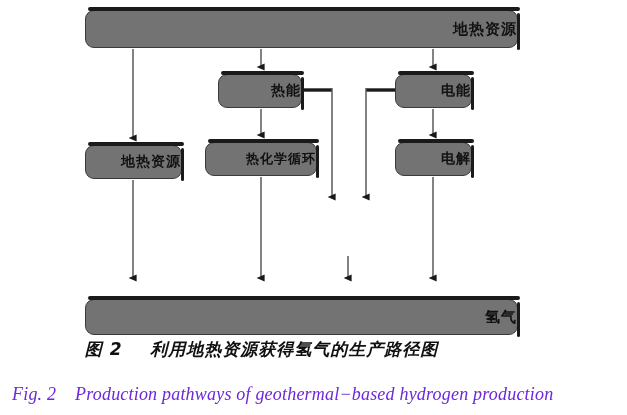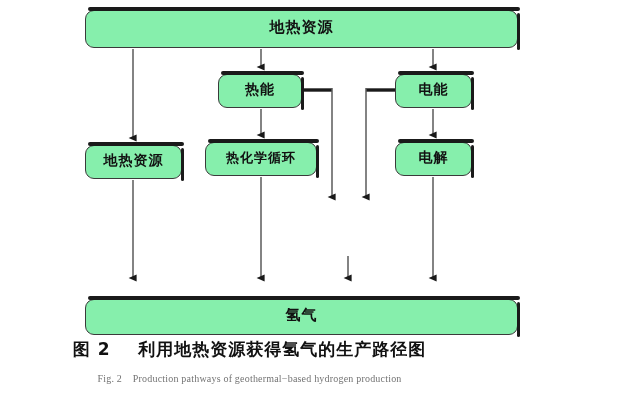--- a/index.html
+++ b/index.html
@@ -22,28 +22,28 @@
   #flow-svg {
     position: absolute;
     left: 0;
     top: 0;
     width: 627px;
     height: 330px;
   }
   .node {
     position: absolute;
     box-sizing: border-box;
-    background: #86efac;
+    background: #737373;
     border: 1.3px solid #3a3a3a;
     border-radius: 9px;
     display: flex;
     align-items: center;
-    justify-content: center;
+    justify-content: flex-end;
     text-align: center;
-    font-family: Liberation Mono, monospace;
+    font-family: Liberation Serif, serif;
     font-weight: bold;
     color: #111111;
     letter-spacing: 1px;
     z-index: 3;
   }
   .node .label-lines {
     line-height: 1.12;
     white-space: pre-line;
   }
   
@@ -77,39 +77,40 @@
   #node-thermal    { left: 218px; top: 74px;  width: 84px;  height: 34px; }
   #node-electric   { left: 395px; top: 74px;  width: 77px;  height: 34px; }
   #node-direct     { left: 85px;  top: 145px; width: 97px;  height: 34px; }
   #node-thermochem { left: 205px; top: 142px; width: 112px; height: 34px; }
   #node-electrolys { left: 395px; top: 142px; width: 77px;  height: 34px; }
   #node-hybrid     { left: 303px; top: 204px; width: 94px;  height: 51px; }
   #node-hydrogen   { left: 85px;  top: 299px; width: 433px; height: 36px; }
 
   #caption-block {
     position: absolute;
-    left: 0;
+    left: 12px;
     top: 330px;
     width: 499px;
     text-align: center;
+    font-style: italic;
   }
   #caption-cn {
     font-family: "DejaVu Sans", "Liberation Sans", sans-serif;
     font-weight: bold;
     font-size: 17px;
     letter-spacing: 1px;
     color: #111111;
     margin-top: 8px;
     white-space: pre;
   }
   #caption-en {
     font-family: "Liberation Serif", "DejaVu Serif", serif;
-    font-size: 10px;
-    color: #737373;
-    margin-top: 12px;
+    font-size: 18px;
+    color: #6d28d9;
+    margin-top: 23px;
     letter-spacing: 0.2px;
     white-space: pre;
   }
 </style>
 </head>
 <body>
 
 <div id="figure-root">
 
   <svg id="flow-svg" viewBox="0 0 627 330" xmlns="http://www.w3.org/2000/svg">

